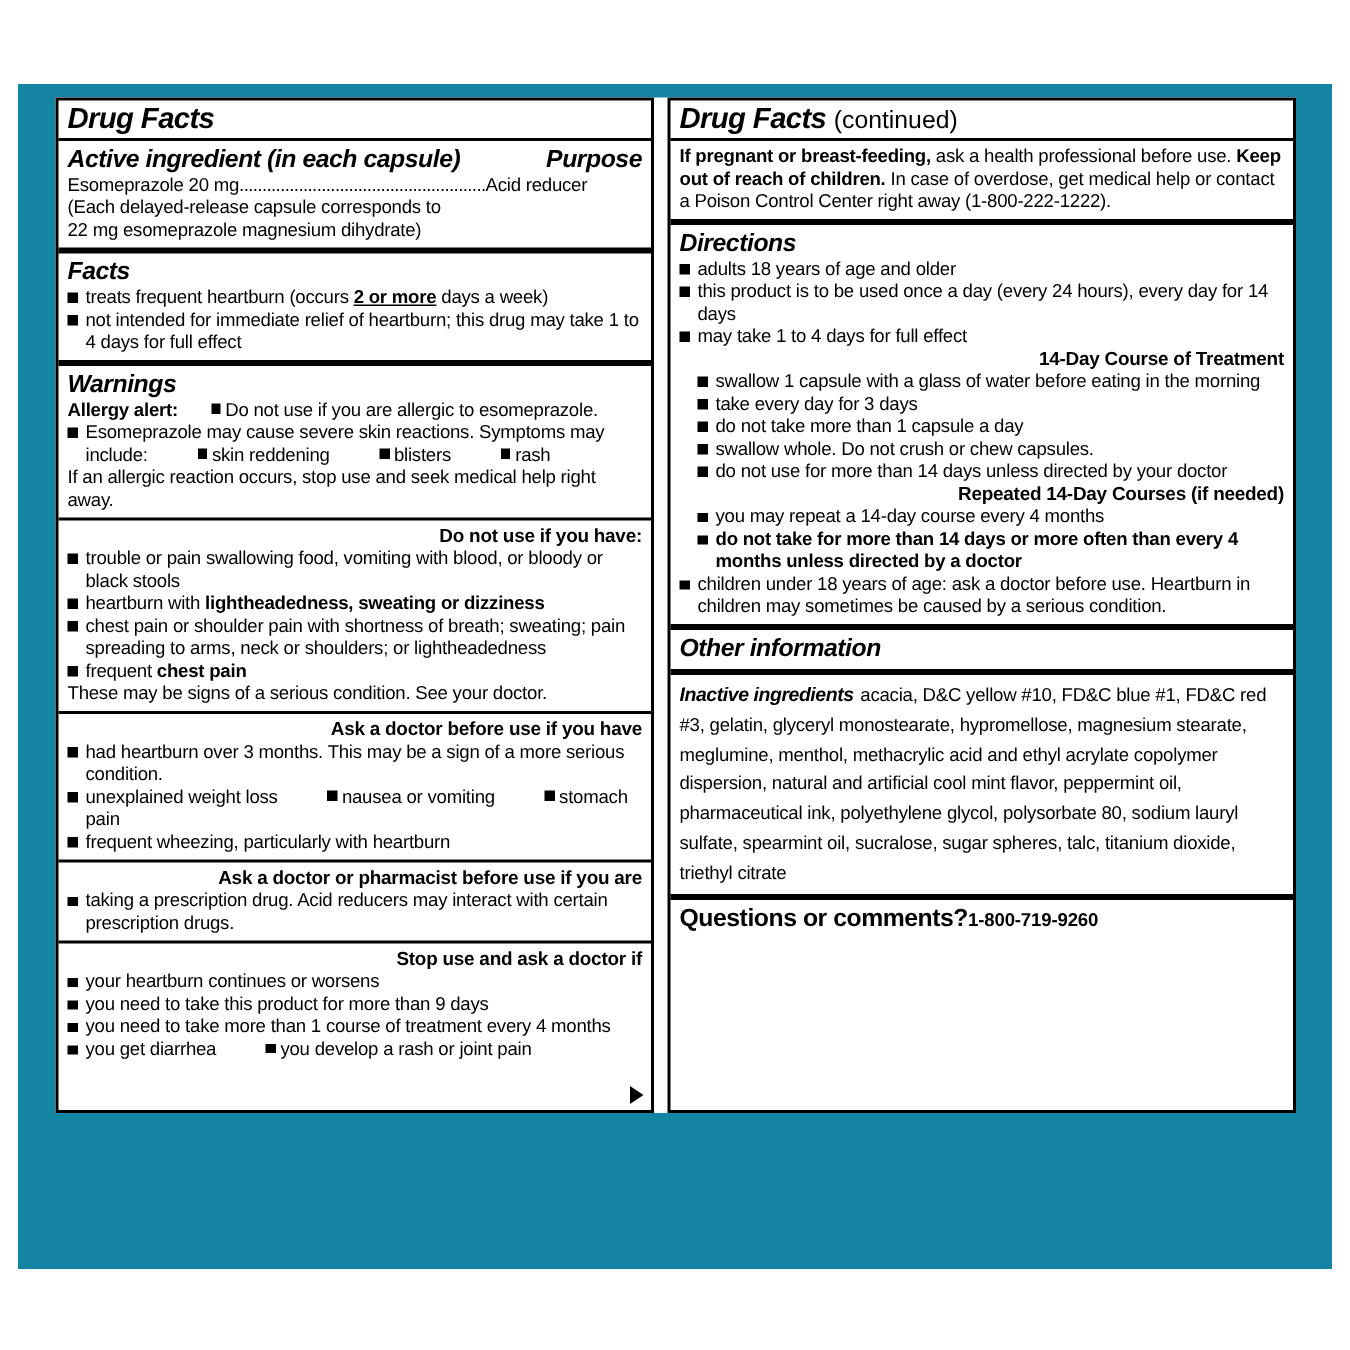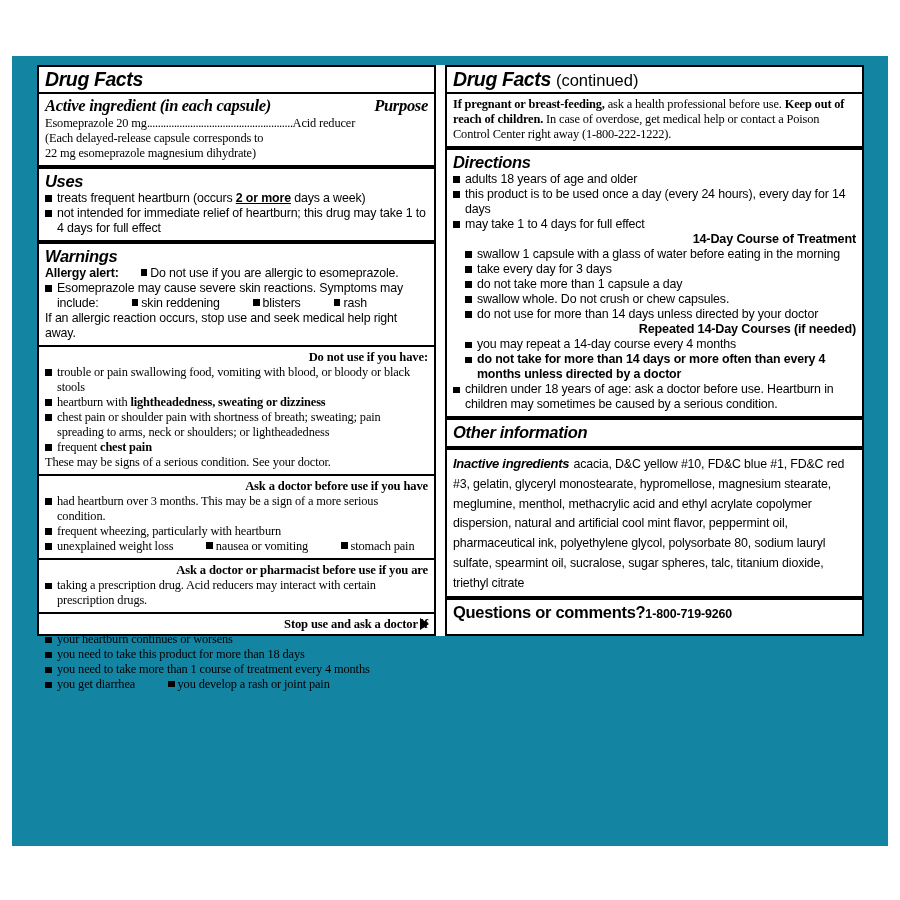--- a/index.html
+++ b/index.html
@@ -16,21 +16,21 @@
     position:absolute;
     left:12px; top:56px;
     width:876px; height:790px;
     background:#1484a3;
   }
 
   
   #label-card{
     position:absolute;
     left:37px; top:65px;
-    width:827px; height:571px;
+    width:827px; height:677px;
     background:#ffffff;
     display:flex;
     gap:9px;
     padding:0;
   }
 
   .column{
     border:2.5px solid #000;
     background:#fff;
     flex:1 1 0;
@@ -38,21 +38,21 @@
     flex-direction:column;
     min-width:0;
     position:relative;
   }
   #col-left{ flex:0 0 399px; }
   #col-right{ flex:1 1 auto; }
 
   
   .block{ padding:3px 6px 4px 6px; position:relative; }
   .rule-thick{ border-top:4px solid #000; }
-  .rule-med  { border-top:2.5px solid #000;font-family:Liberation Serif, serif; }
+  .rule-med  { border-top:2.5px solid #000; }
 
   
   .df-title{
     font-weight:bold; font-style:italic;
     font-size:19.5px; letter-spacing:-.4px;
     padding:2px 6px 1px 6px;
     line-height:1.12;
   }
   .df-title .cont{
     font-style:normal; font-weight:normal; font-size:16.5px;
@@ -147,21 +147,21 @@
       <div class="sec-title-row">
         <span>Active ingredient (in each capsule)</span>
         <span>Purpose</span>
       </div>
       <div class="txt"><span>Esomeprazole 20 mg</span><span class="dots">......................................................</span><span>Acid reducer</span></div>
       <div class="txt">(Each delayed-release capsule corresponds to</div>
       <div class="txt">22 mg esomeprazole magnesium dihydrate)</div>
     </div>
 
     <div class="block rule-thick">
-      <div class="sec-title">Uses</div>
+      <div class="sec-title">Facts</div>
       <ul class="b">
         <li><span>treats frequent heartburn (occurs </span><b class="u">2 or more</b><span> days a week)</span></li>
         <li>not intended for immediate relief of heartburn; this drug may take 1 to 4 days for full effect</li>
       </ul>
     </div>
 
     <div class="block rule-thick">
       <div class="sec-title">Warnings</div>
       <div class="inline-items"><b>Allergy alert:</b><span class="gap-xl"><span class="sq"></span><span>Do not use if you are allergic to esomeprazole.</span></span></div>
       <ul class="b">
@@ -182,40 +182,40 @@
         <li>chest pain or shoulder pain with shortness of breath; sweating; pain spreading to arms, neck or shoulders; or lightheadedness</li>
         <li><span>frequent </span><b>chest pain</b></li>
       </ul>
       <div class="txt">These may be signs of a serious condition. See your doctor.</div>
     </div>
 
     <div class="block rule-med">
       <div class="subhead">Ask a doctor before use if you have</div>
       <ul class="b">
         <li>had heartburn over 3 months. This may be a sign of a more serious condition.</li>
-        <li>frequent wheezing, particularly with heartburn</li>
         <li><span>unexplained weight loss</span>
           <span class="gap-l"><span class="sq"></span><span>nausea or vomiting</span></span>
           <span class="gap-l"><span class="sq"></span><span>stomach pain</span></span>
         </li>
+        <li>frequent wheezing, particularly with heartburn</li>
       </ul>
     </div>
 
     <div class="block rule-med">
       <div class="subhead">Ask a doctor or pharmacist before use if you are</div>
       <ul class="b">
         <li>taking a prescription drug. Acid reducers may interact with certain prescription drugs.</li>
       </ul>
     </div>
 
     <div class="block rule-med">
       <div class="subhead">Stop use and ask a doctor if</div>
       <ul class="b">
         <li>your heartburn continues or worsens</li>
-        <li>you need to take this product for more than 18 days</li>
+        <li>you need to take this product for more than 9 days</li>
         <li>you need to take more than 1 course of treatment every 4 months</li>
         <li><span>you get diarrhea</span>
           <span class="gap-l"><span class="sq"></span><span>you develop a rash or joint pain</span></span>
         </li>
       </ul>
     </div>
 
     <div class="spacer"></div>
     <div class="arrow"></div>
   </div>

